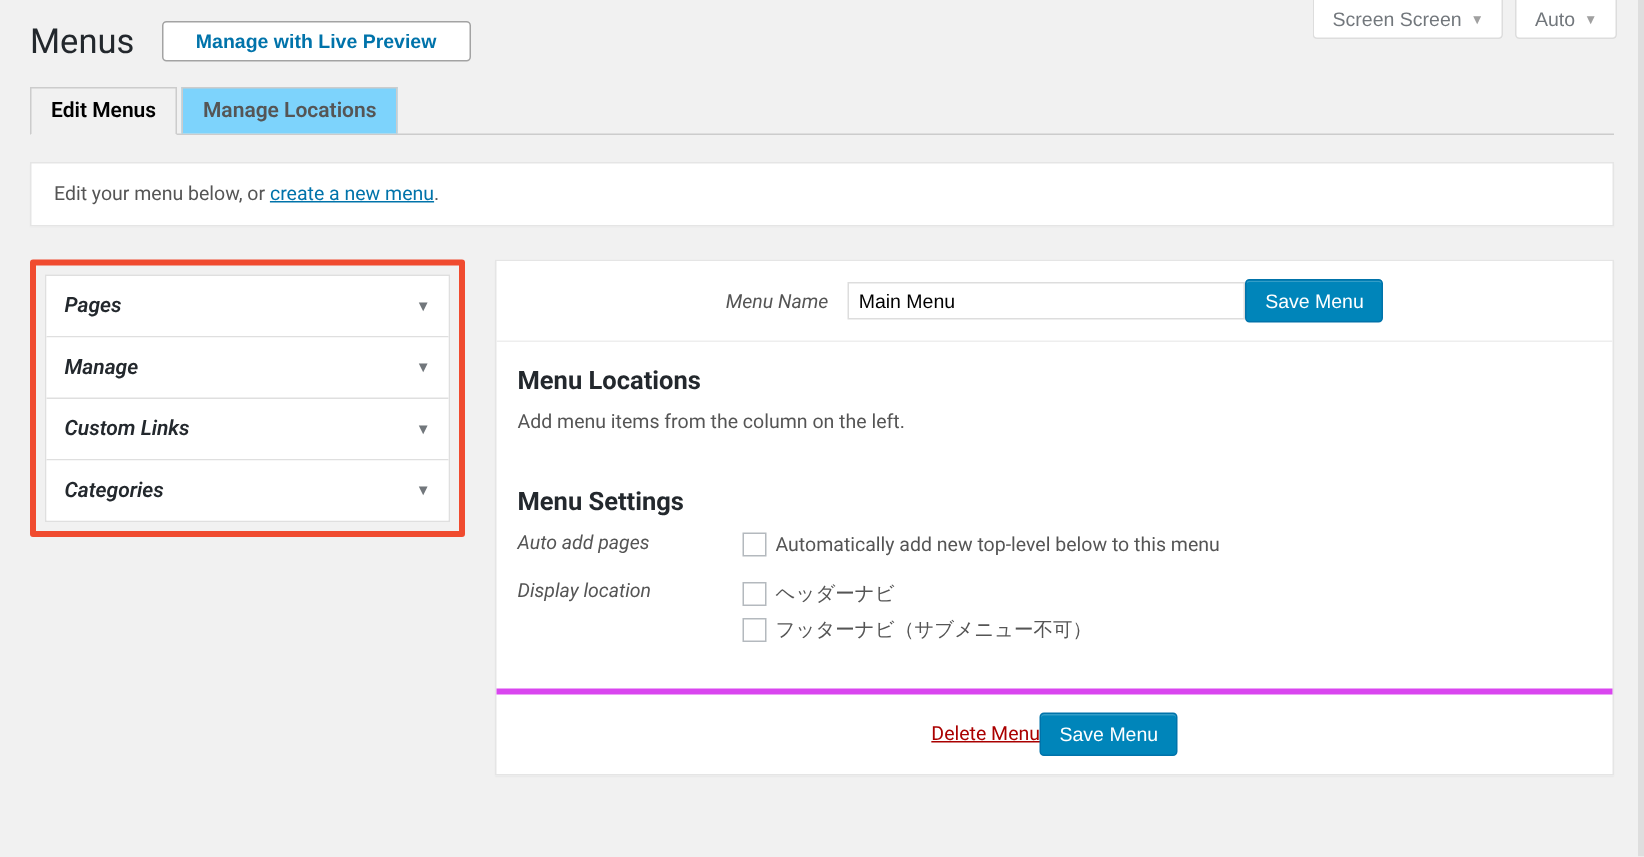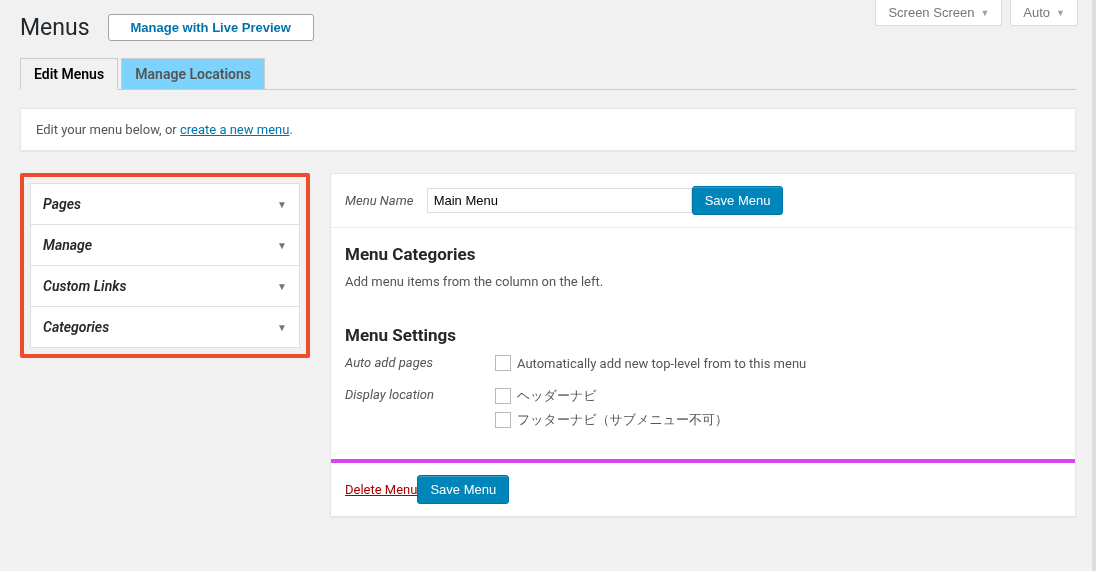--- a/index.html
+++ b/index.html
@@ -139,21 +139,21 @@
     .main-col {
       flex: 1;
     }
     .menu-edit-box {
       background: #fff;
       border: 1px solid #e5e5e5;
       box-shadow: 0 1px 1px rgba(0,0,0,0.04);
     }
     .menu-header, .menu-footer {
       display: flex;
-      justify-content: flex-start;
+      justify-content: center;
       align-items: center;
       padding: 12px 14px;
       border-bottom: 1px solid #eee;
     }
     .menu-footer {
       border-bottom: none;
       border-top: 4px solid #d946ef;
     }
     .menu-name-label {
       font-style: italic;
@@ -300,31 +300,31 @@
       <div class="menu-edit-box">
         <div class="menu-header">
           <div>
             <label class="menu-name-label">Menu Name</label>
             <input class="menu-name-input" type="text" value="Main Menu" style="">
           </div>
           <button class="save-menu-btn">Save Menu</button>
         </div>
 
         <div class="post-body">
-          <h3>Menu Categories</h3>
+          <h3>Menu Locations</h3>
           <p>Add menu items from the column on the left.</p>
 
           <h3 class="settings-h">Menu Settings</h3>
 
           <div class="settings-row">
             <div class="settings-label">Auto add pages</div>
             <div class="settings-options">
               <label>
                 <input type="checkbox" style="">
-                <span>Automatically add new top-level from to this menu</span>
+                <span>Automatically add new top-level below to this menu</span>
               </label>
             </div>
           </div>
 
           <div class="settings-row">
             <div class="settings-label">Display location</div>
             <div class="settings-options">
               <label>
                 <input type="checkbox" style="">
                 <span>ヘッダーナビ</span>

